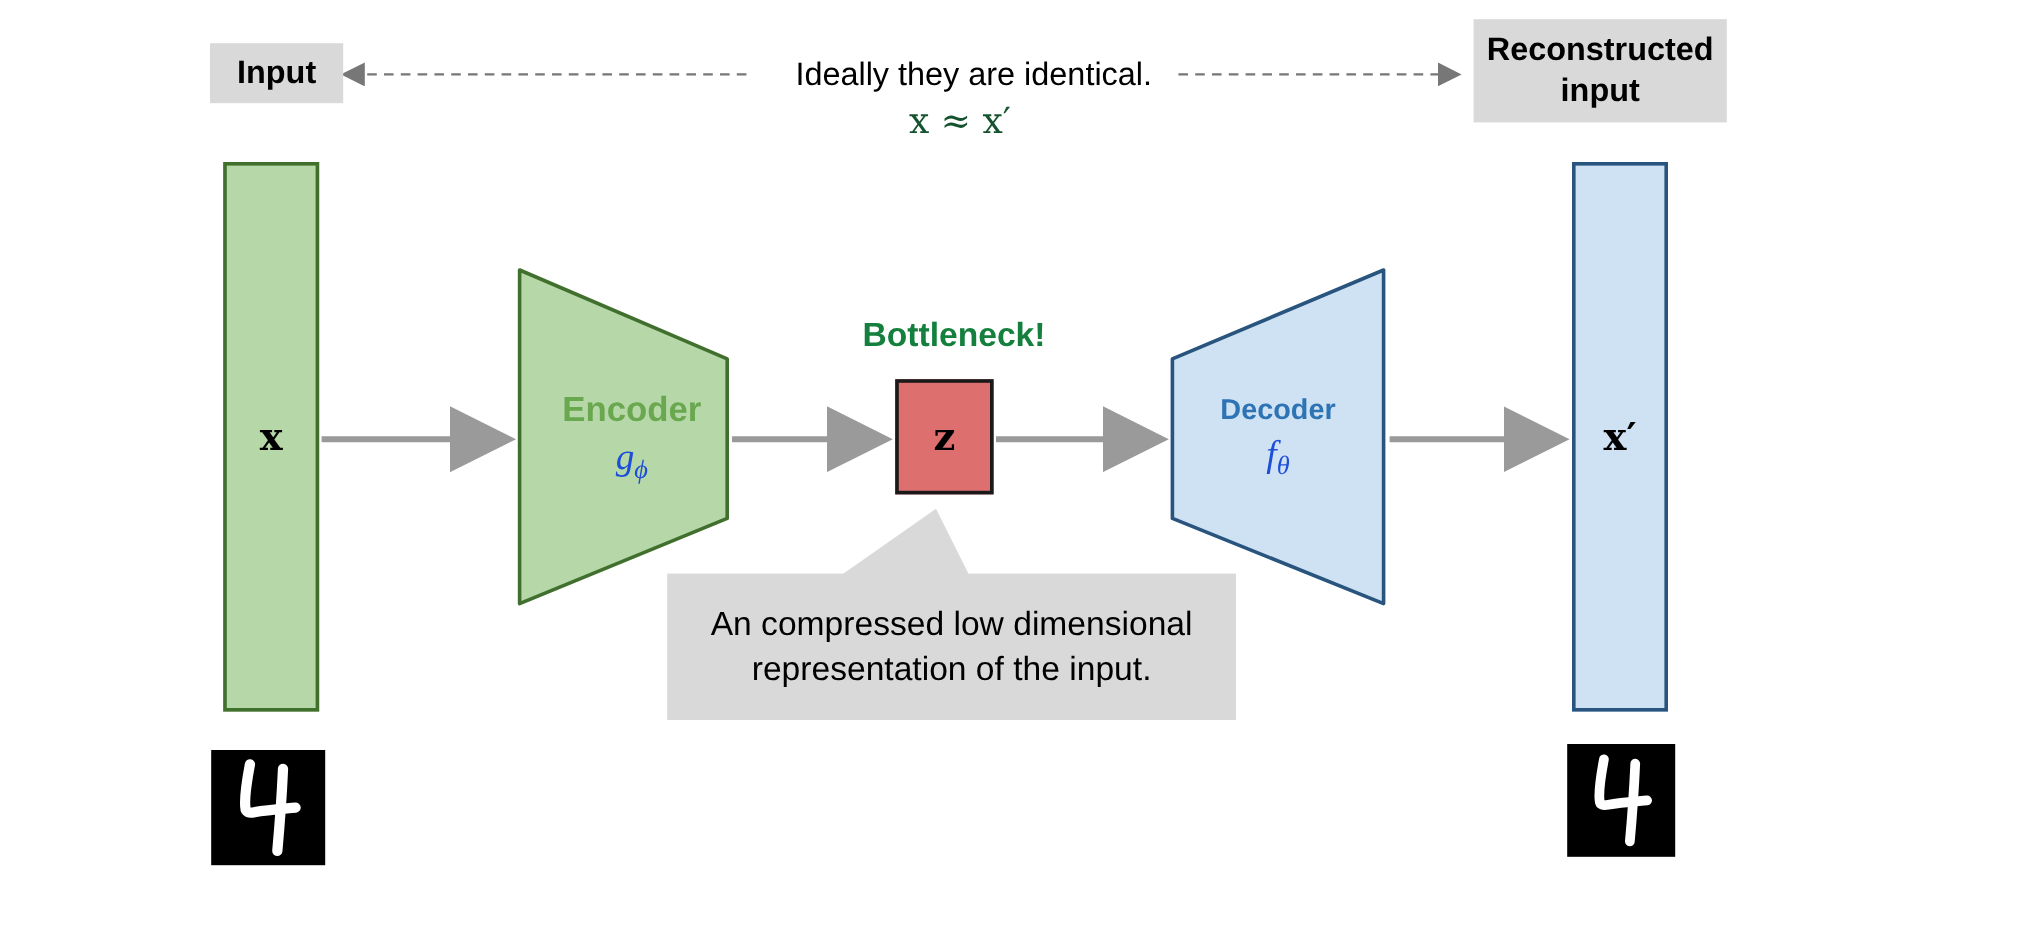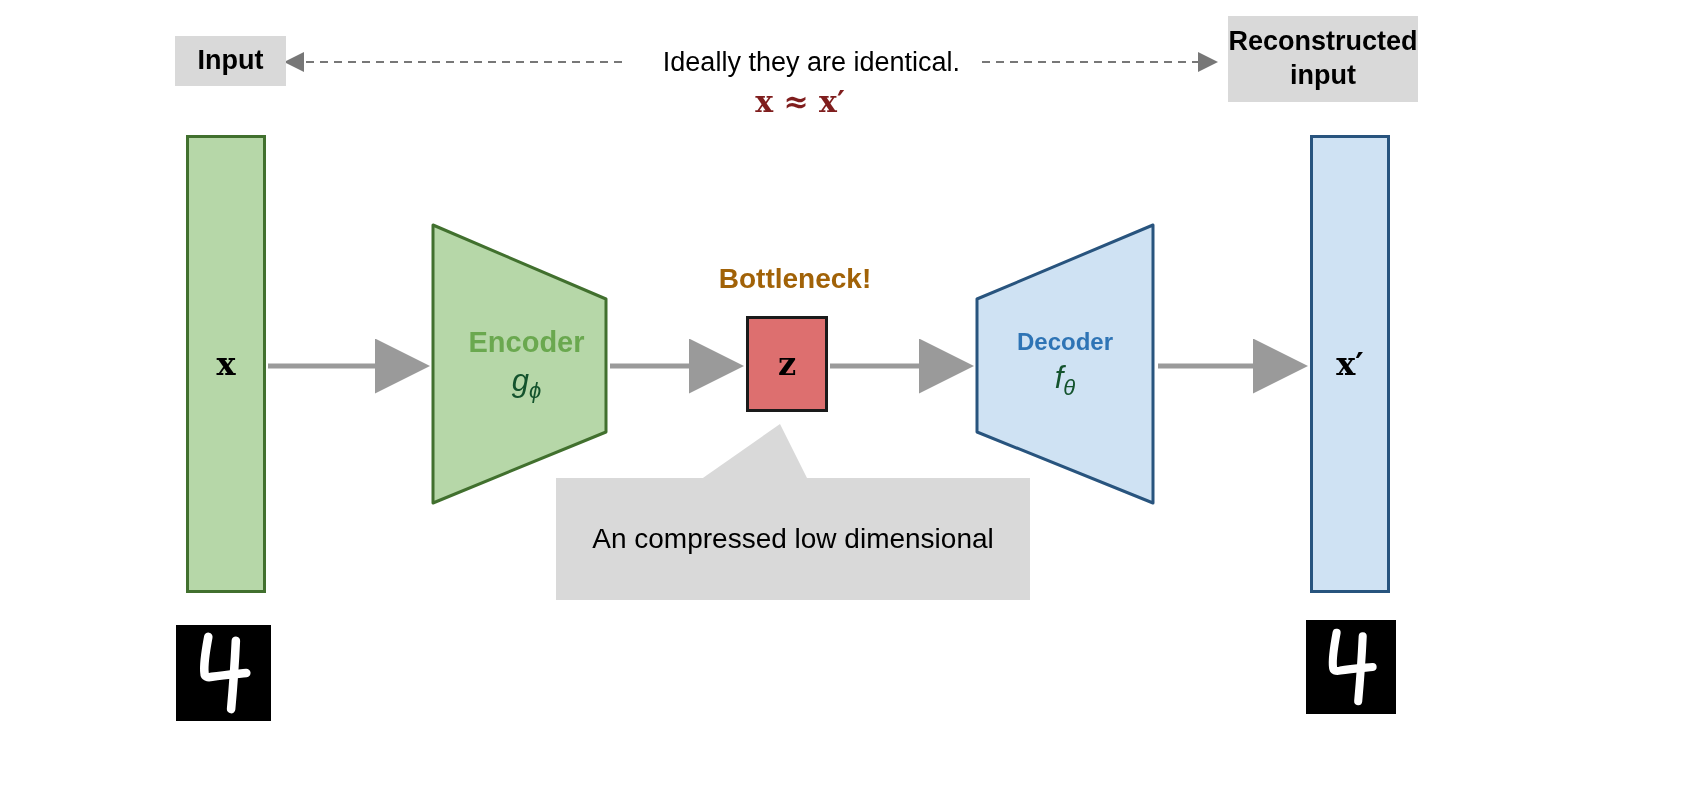--- a/index.html
+++ b/index.html
@@ -8,40 +8,40 @@
     font-family:"Liberation Sans","DejaVu Sans",sans-serif;color:#111;
   }
   .abs{position:absolute;}
   svg.overlay{position:absolute;left:0;top:0;width:1700px;height:792px;}
   .graybox{
     background:#d9d9d9;display:flex;align-items:center;justify-content:center;
     text-align:center;font-weight:bold;font-size:27px;line-height:1.25;color:#000;
   }
   .identical-text{font-size:27px;color:#000;white-space:nowrap;}
   .approx-text{
-    font-family:"DejaVu Serif","Liberation Serif",serif;font-weight:bold;font-size:30px;color:#7f1d1d;white-space:nowrap;
+    font-family:"DejaVu Serif","Liberation Serif",serif;font-weight:normal;font-size:30px;color:#14532d;white-space:nowrap;
   }
   .vec-rect{
     display:flex;align-items:center;justify-content:center;
     font-family:"DejaVu Serif","Liberation Serif",serif;font-weight:bold;font-size:32px;color:#000;
   }
   .x-rect{background:#b6d7a8;border:3px solid #41702e;}
   .xp-rect{background:#cfe2f3;border:3px solid #28547e;}
   .node-text{display:flex;flex-direction:column;align-items:center;justify-content:center;text-align:center;}
   .enc-title{color:#6aa84f;font-weight:bold;font-size:29px;}
   .dec-title{color:#2e74b5;font-weight:bold;font-size:24px;}
   .param{
-    font-family:Liberation Sans, sans-serif;font-style:italic;font-size:31px;color:#14532d;margin-top:4px;
+    font-family:Liberation Serif, serif;font-style:italic;font-size:31px;color:#1d4ed8;margin-top:4px;
   }
   .param sub{font-size:22px;}
   .z-box{
     background:#dd6f6f;border:3px solid #1a1a1a;display:flex;align-items:center;justify-content:center;
     font-family:"DejaVu Serif","Liberation Serif",serif;font-weight:bold;font-size:32px;color:#000;
   }
-  .bottleneck{color:#a16207;font-weight:bold;font-size:28px;white-space:nowrap;}
+  .bottleneck{color:#15803d;font-weight:bold;font-size:28px;white-space:nowrap;}
   .callout{
     background:#d9d9d9;display:flex;flex-direction:column;align-items:center;justify-content:center;
     font-size:28px;color:#000;text-align:center;line-height:1.35;
   }
   .digit-box{background:#000;display:flex;align-items:center;justify-content:center;}
   .digit-box svg{width:100%;height:100%;}
 </style>
 </head>
 <body>
 
@@ -69,21 +69,21 @@
 
     <polygon points="433,225 606,299 606,432 433,503" fill="#b6d7a8" stroke="#41702e" stroke-width="3" stroke-linejoin="round"></polygon>
 
     <polygon points="977,299 1153,225 1153,503 977,432" fill="#cfe2f3" stroke="#28547e" stroke-width="3" stroke-linejoin="round"></polygon>
   </svg>
 
   <div class="abs graybox" style="left:175px;top:36px;width:111px;height:50px;">
     <span>Input</span>
   </div>
 
-  <div class="abs graybox" style="left:1228px;top:16px;width:190px;height:86px;">
+  <div class="abs graybox" style="left:1228px;top:16px;width:211px;height:86px;">
     <span>Reconstructed input</span>
   </div>
 
   <div class="abs identical-text" style="left:640px;top:47px;width:320px;text-align:right;">Ideally they are identical.</div>
 
   <div class="abs approx-text" style="left:640px;top:84px;width:320px;text-align:center;">x ≈ x′</div>
 
   <div class="abs vec-rect x-rect" style="left:186px;top:135px;width:74px;height:452px;">
     <span>x</span>
   </div>
@@ -103,20 +103,21 @@
   </div>
 
   <div class="abs bottleneck" style="left:705px;top:263px;width:180px;text-align:center;">Bottleneck!</div>
 
   <div class="abs z-box" style="left:746px;top:316px;width:76px;height:90px;">
     <span>z</span>
   </div>
 
   <div class="abs callout" style="left:556px;top:478px;width:474px;height:122px;">
     <div>An compressed low dimensional</div>
+    <div>representation of the input.</div>
   </div>
 
   <div class="abs digit-box" style="left:176px;top:625px;width:95px;height:96px;" aria-label="4">
     <svg viewBox="0 0 100 100">
       <path d="M34,12 C31,28 29,42 30,50 C30,54 33,55 38,54 C50,52 64,51 74,50" fill="none" stroke="#ffffff" stroke-width="9" stroke-linecap="round"></path>
       <path d="M63,16 C62,38 60,66 58,88" fill="none" stroke="#ffffff" stroke-width="9" stroke-linecap="round"></path>
     </svg>
   </div>
 
   <div class="abs digit-box" style="left:1306px;top:620px;width:90px;height:94px;" aria-label="4">

